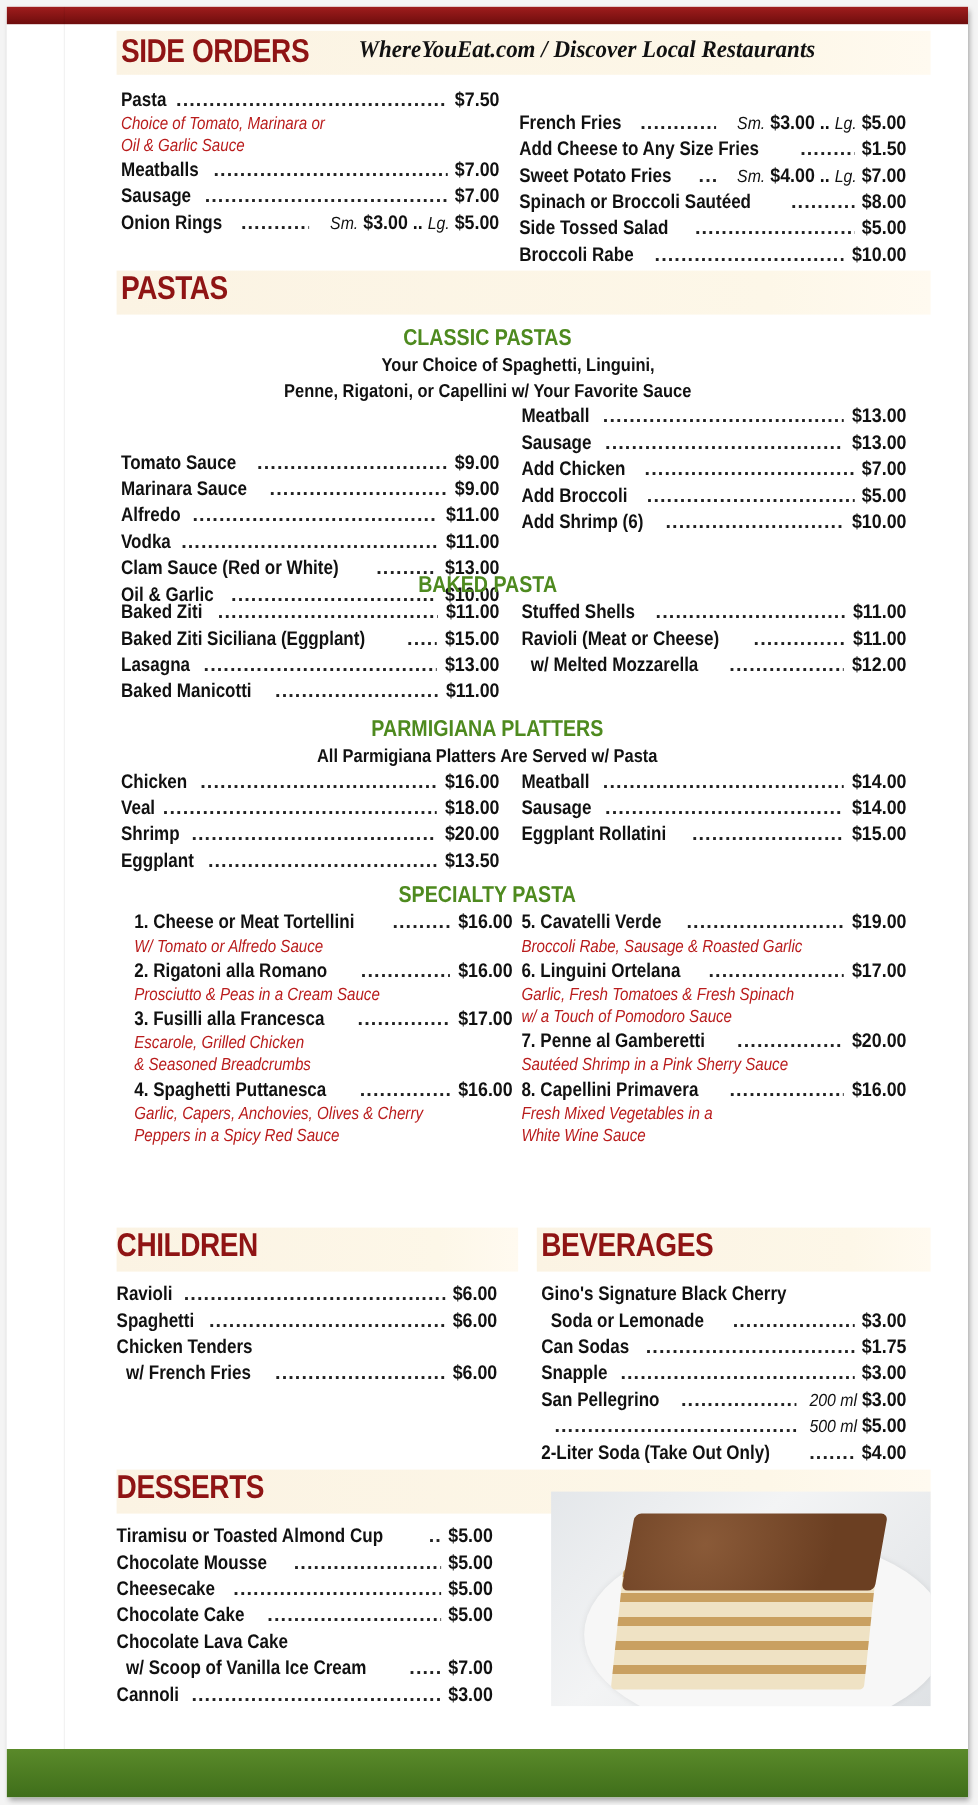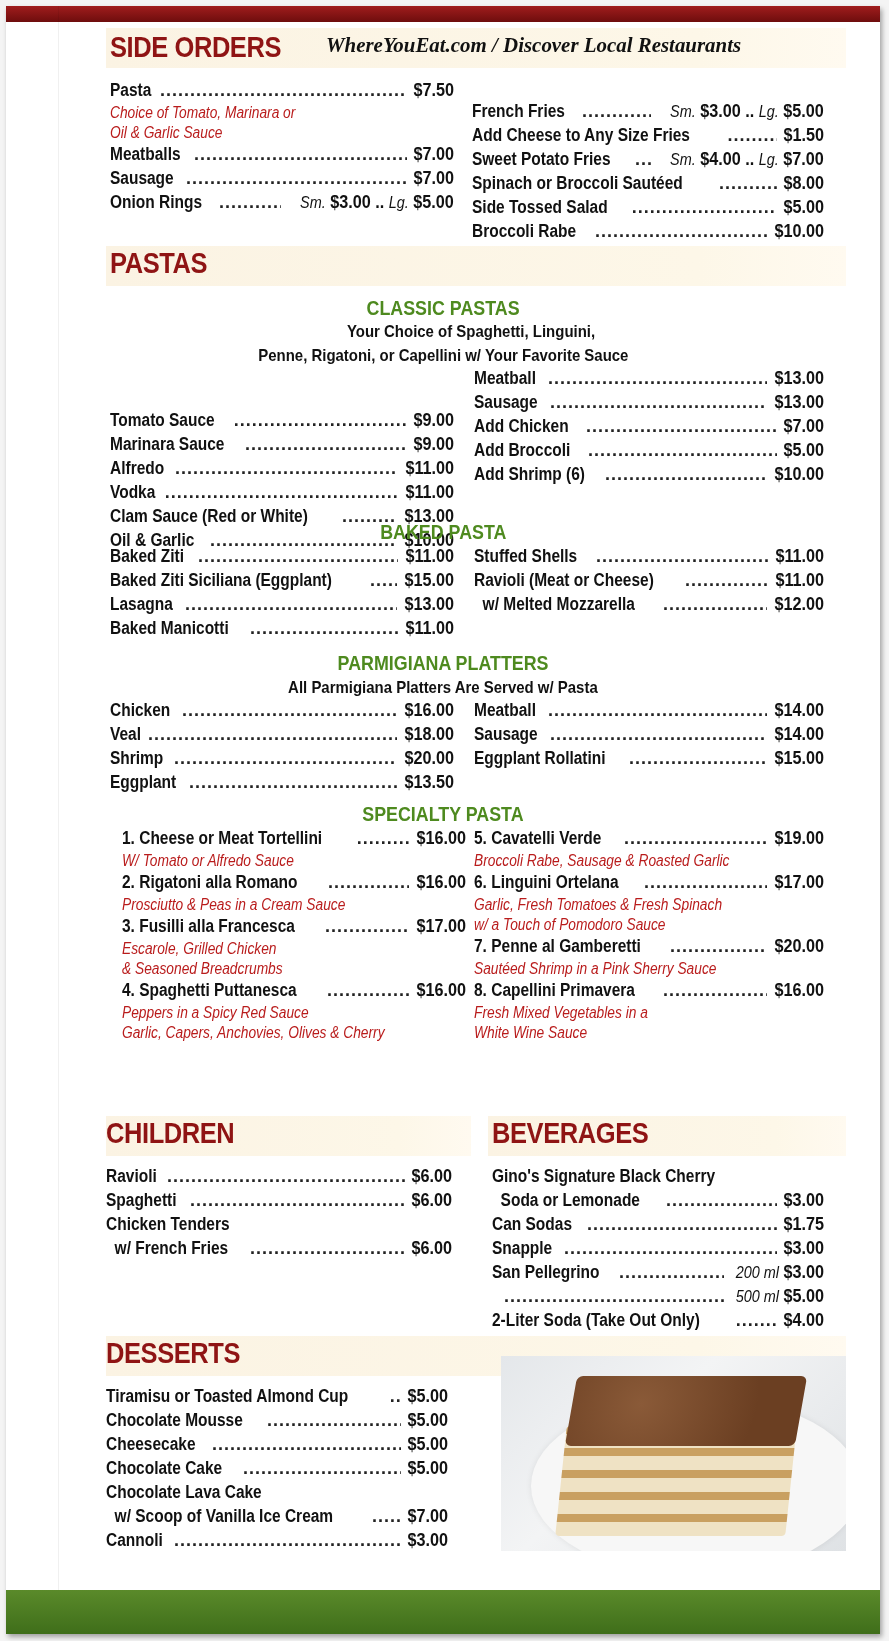--- a/index.html
+++ b/index.html
@@ -268,22 +268,22 @@
         <span class="dots"></span>
         <span class="price">$17.00</span>
       </div>
     <div class="desc"><span>Escarole, Grilled Chicken</span></div>
     <div class="desc"><span>&amp; Seasoned Breadcrumbs</span></div>
     <div class="row">
         <span class="name">4. Spaghetti Puttanesca</span>
         <span class="dots"></span>
         <span class="price">$16.00</span>
       </div>
+    <div class="desc"><span>Garlic, Capers, Anchovies, Olives &amp; Cherry</span></div>
     <div class="desc"><span>Peppers in a Spicy Red Sauce</span></div>
-    <div class="desc"><span>Garlic, Capers, Anchovies, Olives &amp; Cherry</span></div>
   </div>
   <div class="list" style="left:468px;top:822px;width:350px;">
     <div class="row">
         <span class="name">5. Cavatelli Verde</span>
         <span class="dots"></span>
         <span class="price">$19.00</span>
       </div>
     <div class="desc"><span>Broccoli Rabe, Sausage &amp; Roasted Garlic</span></div>
     <div class="row">
         <span class="name">6. Linguini Ortelana</span>

